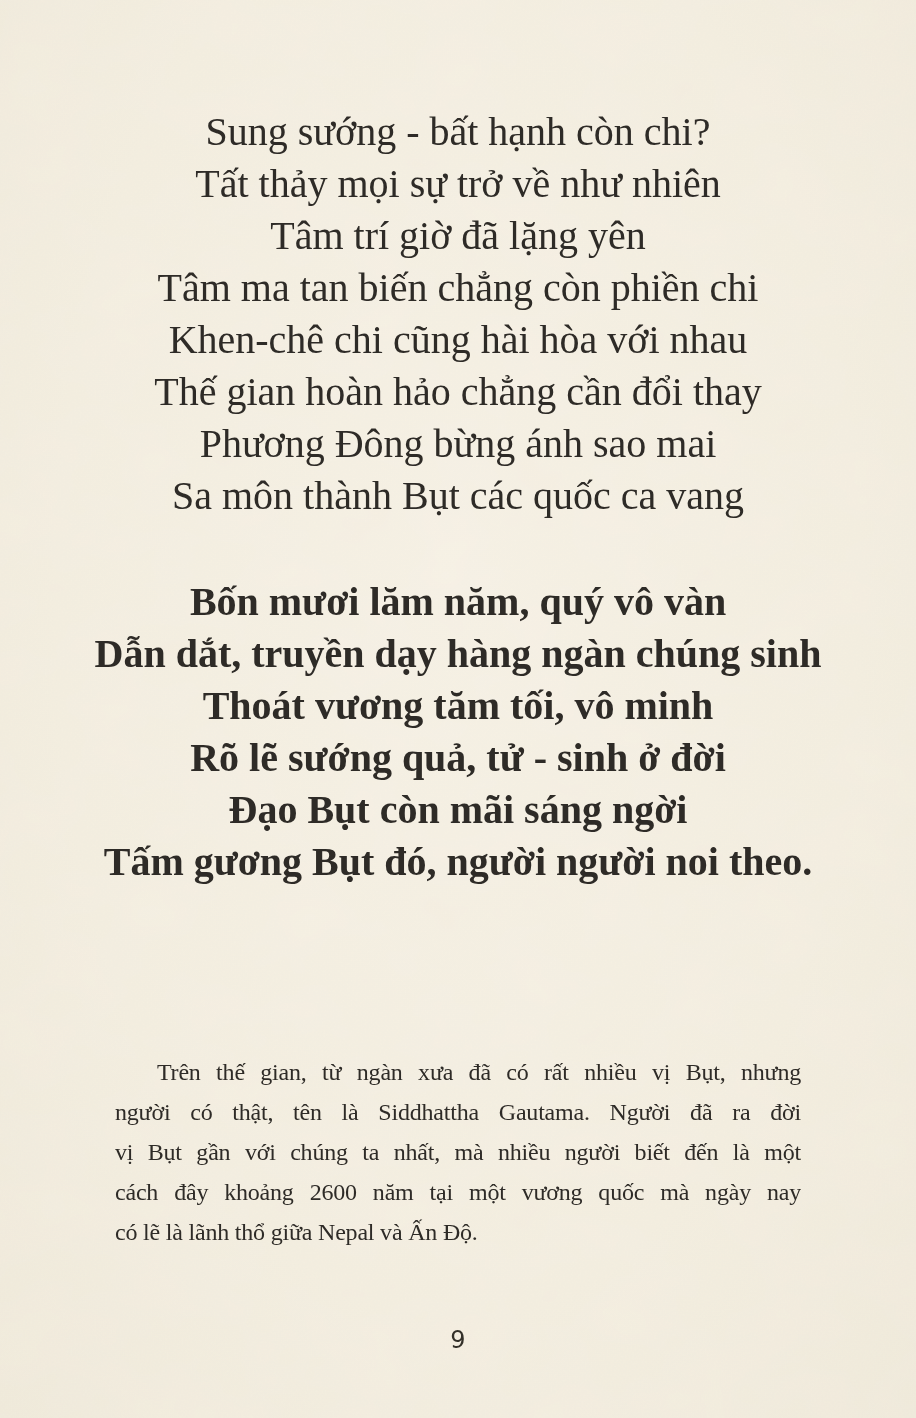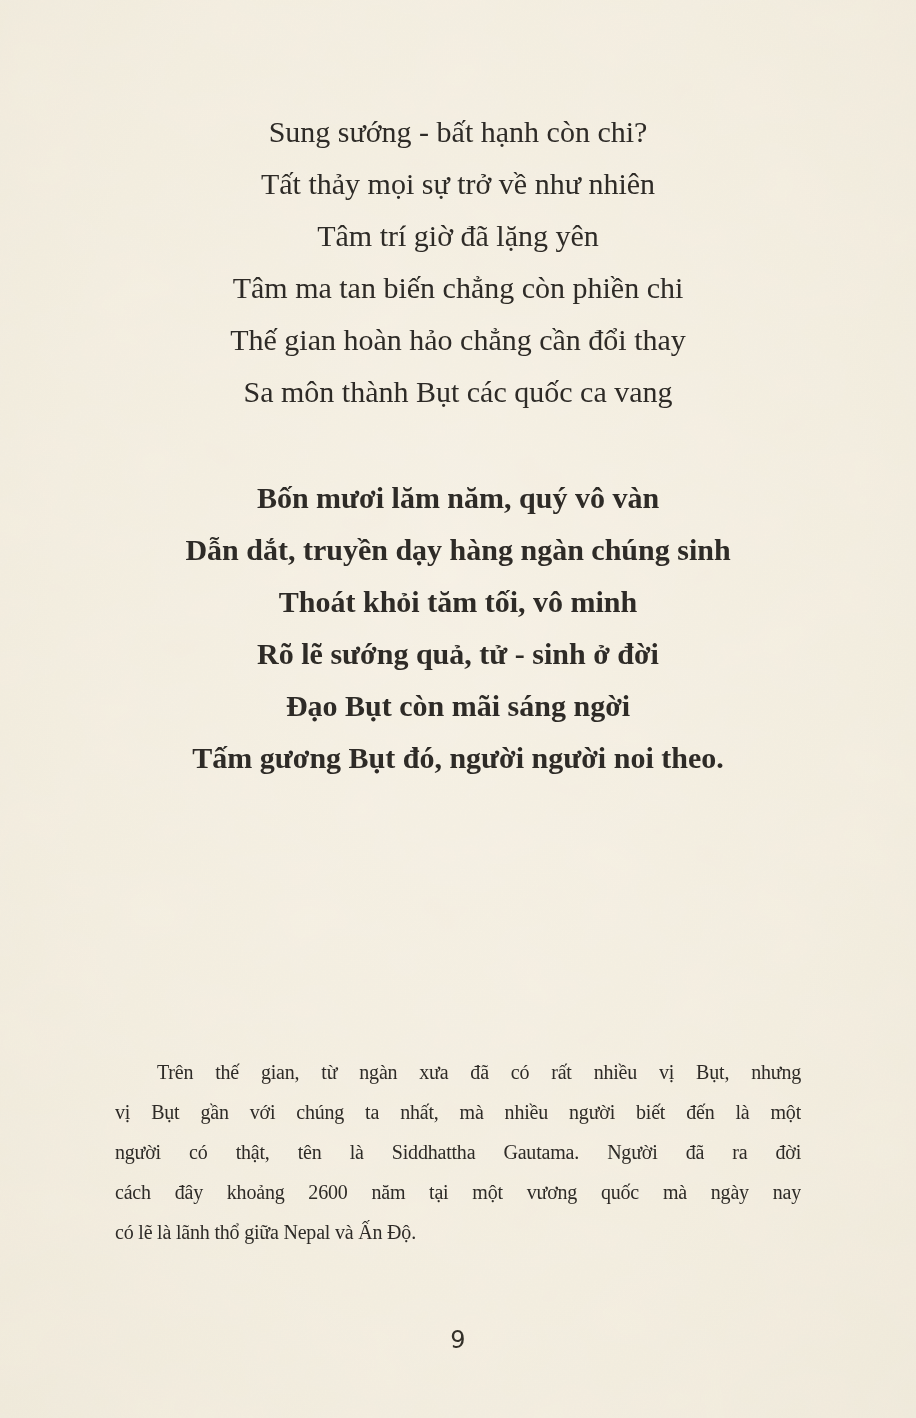--- a/index.html
+++ b/index.html
@@ -18,34 +18,34 @@
     top: 0; left: 0;
     width: 916px; height: 1418px;
     pointer-events: none;
   }
   .poem {
     position: absolute;
     top: 106px;
     left: 58px;
     right: 58px;
     text-align: center;
-    font-size: 30px;
+    font-size: 40px;
   }
   .poem-line {
     height: 52px;
     line-height: 52px;
     white-space: nowrap;
   }
   .stanza-2 { margin-top: 54px; font-weight: bold; }
   .prose {
     position: absolute;
     top: 1052px;
     left: 115px;
     width: 686px;
-    font-size: 20px;
+    font-size: 24px;
     letter-spacing: -0.2px;
   }
   .prose-line {
     height: 40px;
     line-height: 40px;
     text-align: justify;
     text-align-last: justify;
     overflow: hidden;
   }
   .prose-line.first { text-indent: 42px; }
@@ -77,36 +77,38 @@
     <rect width="916" height="1418" filter="url(#mottle)"></rect>
     <rect width="916" height="1418" filter="url(#grain)"></rect>
   </svg>
 
   <div class="poem">
     <div class="stanza">
       <div class="poem-line">Sung sướng - bất hạnh còn chi?</div>
       <div class="poem-line">Tất thảy mọi sự trở về như nhiên</div>
       <div class="poem-line">Tâm trí giờ đã lặng yên</div>
       <div class="poem-line">Tâm ma tan biến chẳng còn phiền chi</div>
+      <div class="poem-line">Khen-chê chi cũng hài hòa với nhau</div>
       <div class="poem-line">Thế gian hoàn hảo chẳng cần đổi thay</div>
+      <div class="poem-line">Phương Đông bừng ánh sao mai</div>
       <div class="poem-line">Sa môn thành Bụt các quốc ca vang</div>
     </div>
     <div class="stanza stanza-2">
       <div class="poem-line">Bốn mươi lăm năm, quý vô vàn</div>
       <div class="poem-line">Dẫn dắt, truyền dạy hàng ngàn chúng sinh</div>
-      <div class="poem-line">Thoát khỏi tăm tối, vô minh</div>
+      <div class="poem-line">Thoát vương tăm tối, vô minh</div>
       <div class="poem-line">Rõ lẽ sướng quả, tử - sinh ở đời</div>
       <div class="poem-line">Đạo Bụt còn mãi sáng ngời</div>
       <div class="poem-line">Tấm gương Bụt đó, người người noi theo.</div>
     </div>
   </div>
 
   <div class="prose">
     <div class="prose-line first">Trên thế gian, từ ngàn xưa đã có rất nhiều vị Bụt, nhưng</div>
+    <div class="prose-line">người có thật, tên là Siddhattha Gautama. Người đã ra đời</div>
     <div class="prose-line">vị Bụt gần với chúng ta nhất, mà nhiều người biết đến là một</div>
-    <div class="prose-line">người có thật, tên là Siddhattha Gautama. Người đã ra đời</div>
     <div class="prose-line">cách đây khoảng 2600 năm tại một vương quốc mà ngày nay</div>
     <div class="prose-line last">có lẽ là lãnh thổ giữa Nepal và Ấn Độ.</div>
   </div>
 
   <div class="folio">9</div>
 
 </div>
 
 </body></html>

